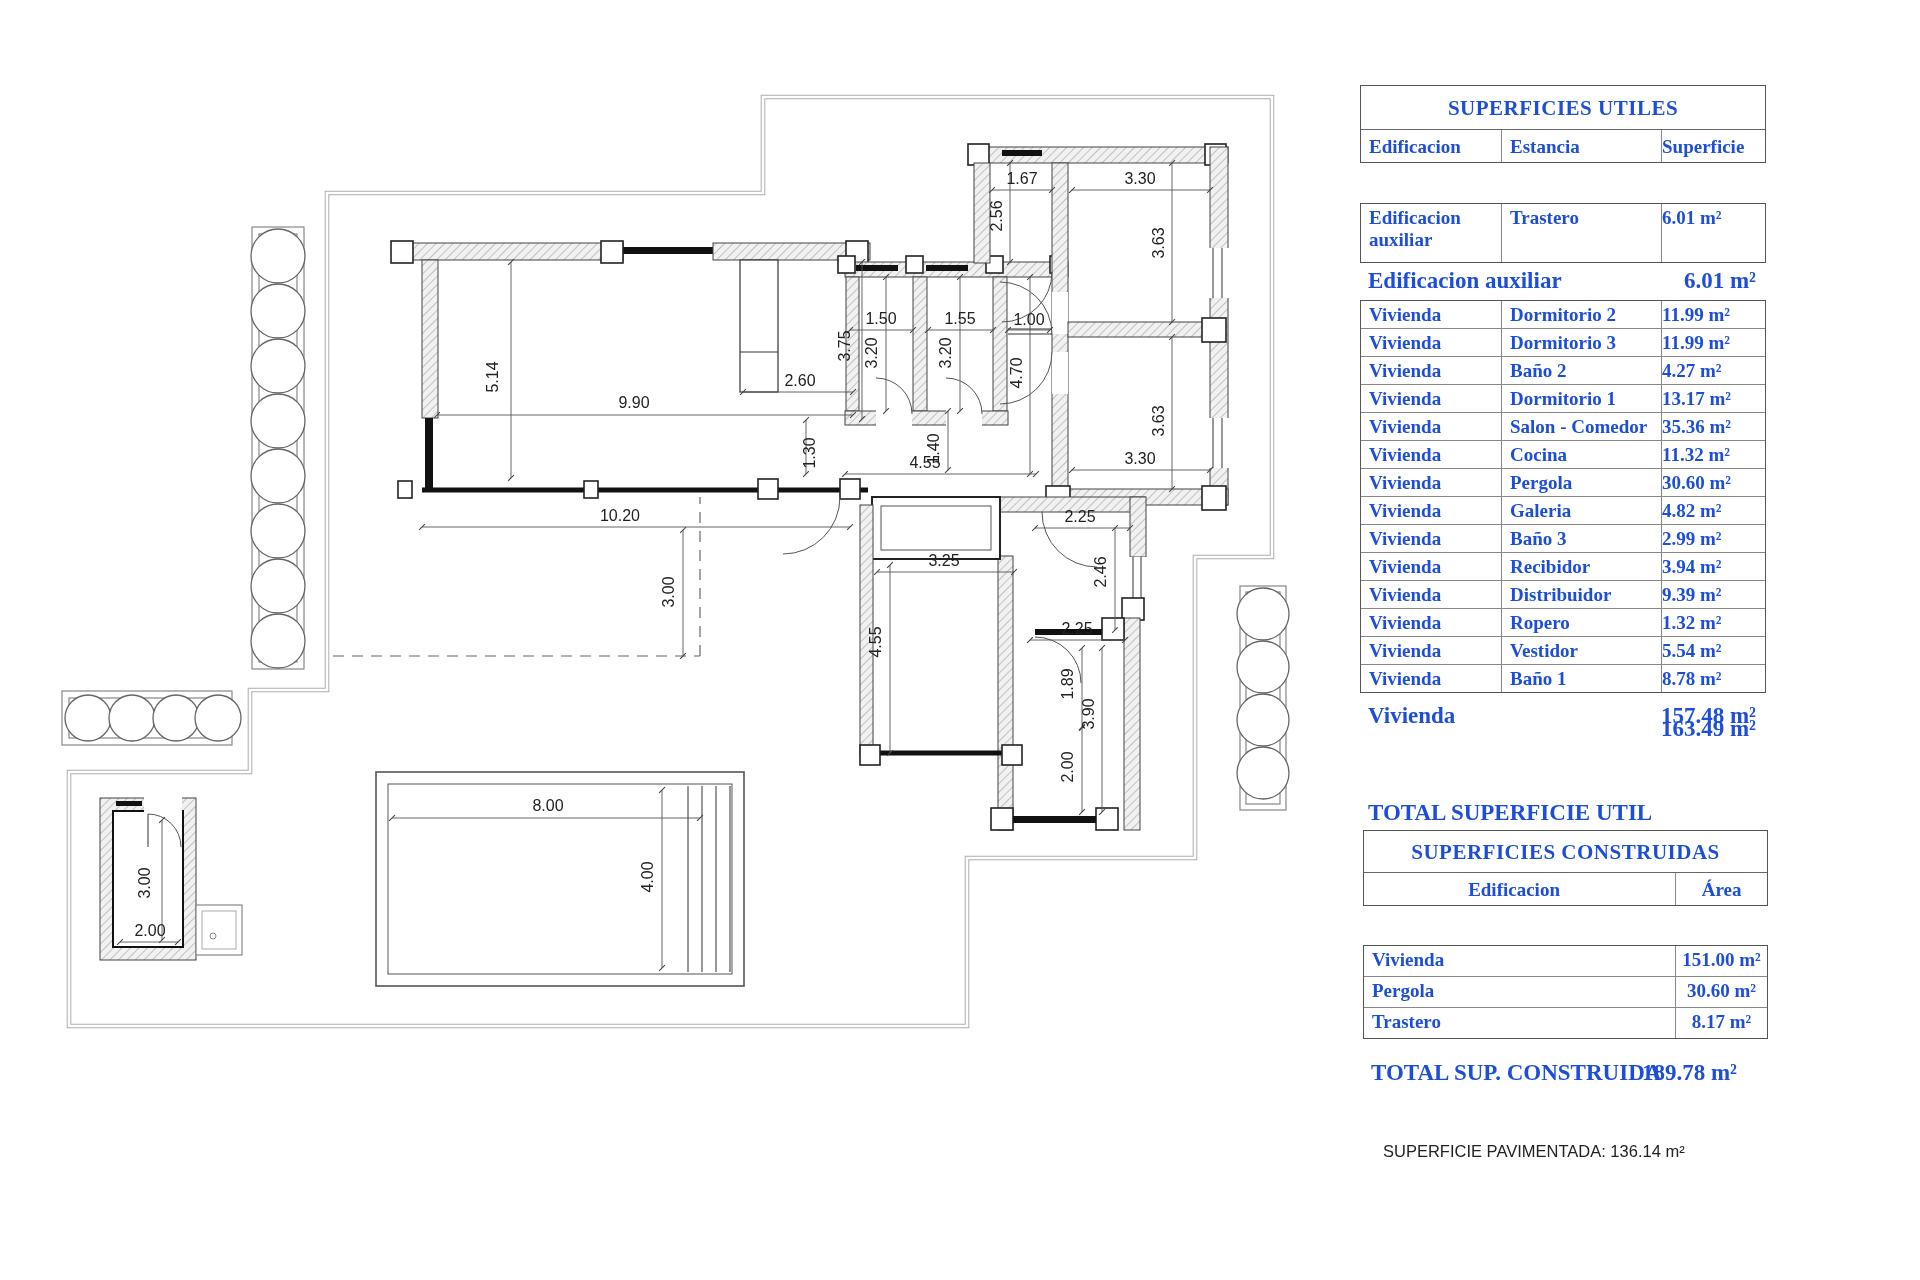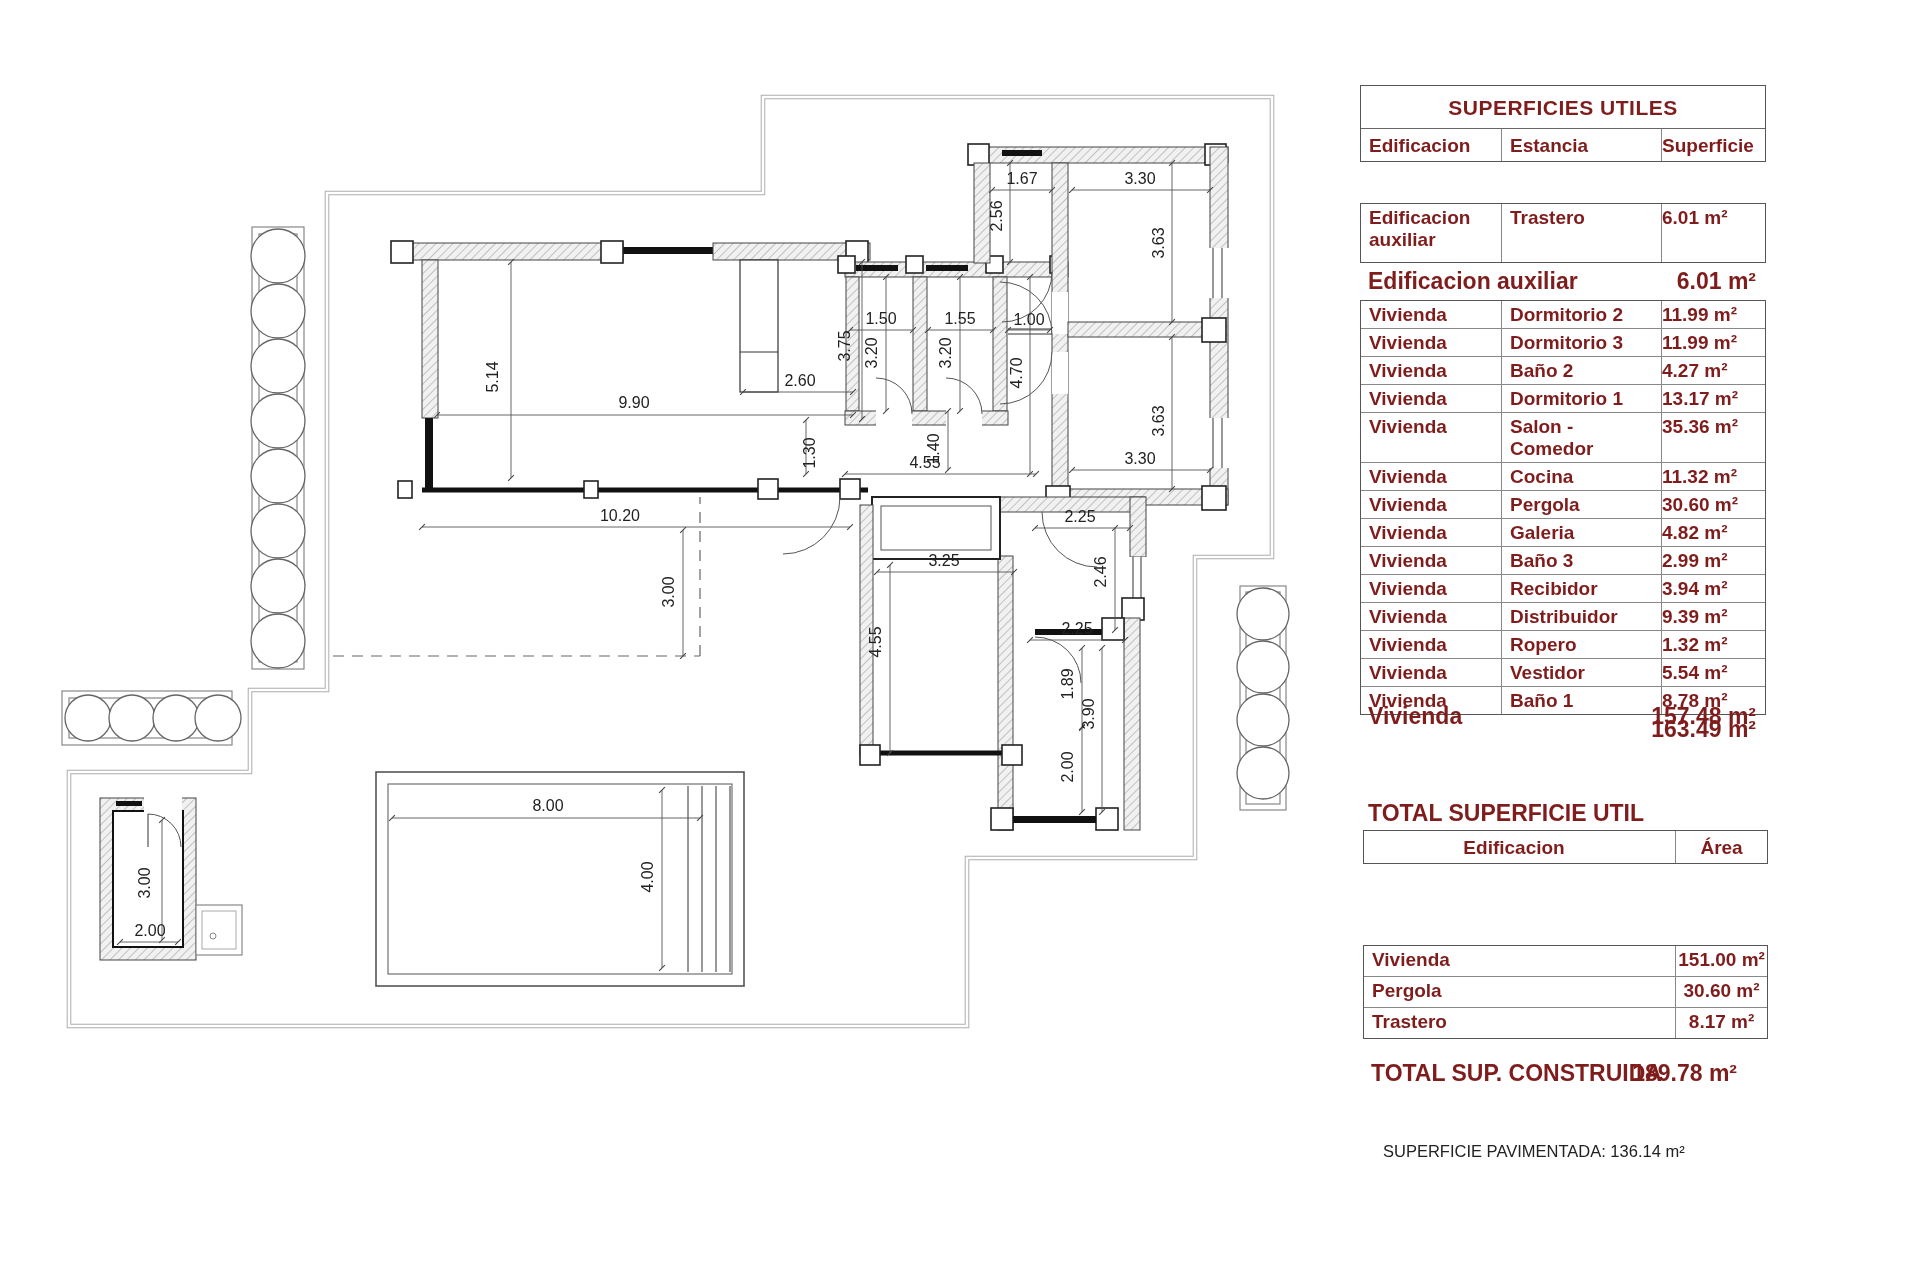--- a/index.html
+++ b/index.html
@@ -14,21 +14,21 @@
   .dim{stroke:#555;stroke-width:0.9;fill:none;marker-start:url(#tk);marker-end:url(#tk);}
   .arc{stroke:#555;stroke-width:1;fill:none;}
   .tree{fill:#fff;stroke:#666;stroke-width:1.3;}
   .planter{fill:#fff;stroke:#888;stroke-width:1.2;}
   .pool{fill:#fff;stroke:#555;}
   .dash{stroke:#666;stroke-width:1.2;fill:none;stroke-dasharray:11 8;}
   .bound1{fill:none;stroke:#adadad;stroke-width:4.6;}
   .bound2{fill:none;stroke:#ffffff;stroke-width:2.6;}
 
   
-  .tbl{position:absolute;color:#7f1d1d;}
+  .tbl{position:absolute;color:#1d4ed8;font-family:Liberation Serif, serif;}
   .bx{position:absolute;border:1.6px solid #555;background:#fff;box-sizing:border-box;}
   .tt{font-weight:bold;font-size:21px;text-align:center;letter-spacing:.5px;}
   .hdr{display:flex;font-weight:bold;font-size:19px;}
   .hdr>div{padding:6px 0 4px 8px;box-sizing:border-box;}
   .row{display:flex;font-weight:bold;font-size:19px;border-top:1.1px solid #888;}
   .row:first-child{border-top:none;}
   .row>div{padding:3px 0 2px 8px;box-sizing:border-box;}
   .c1{width:140px;} .c2{width:160px;border-left:1.2px solid #888;}
   .c3{width:103px;border-left:1.2px solid #888;padding-left:0 !important;}
   .totline{position:absolute;font-weight:bold;font-size:23px;white-space:nowrap;}
@@ -373,20 +373,21 @@
 
   <div class="totline" style="left:8px;top:703px;">Vivienda</div>
   <div class="totval" style="top:703px;right:14px;">157.48 m²</div>
   <div class="totline" style="left:8px;top:782px;margin-top:18px;">TOTAL SUPERFICIE UTIL</div>
   <div class="totval" style="top:716px;right:14px;">163.49 m²</div>
 </div>
 
 <div class="tbl" style="left:1363px;top:0;width:410px;height:1280px;">
 
   <div class="bx" style="left:0;top:830px;width:405px;">
+    <div class="tt" style="padding:9px 0 7px;border-bottom:1.3px solid #666;">SUPERFICIES CONSTRUIDAS</div>
     <div class="hdr">
       <div class="c1b" style="text-align:center;padding-left:0;">Edificacion</div>
       <div class="c2b">Área</div>
     </div>
   </div>
 
   <div class="bx" style="left:0;top:945px;width:405px;">
     <div class="row" style="min-height:30px;">
           <div class="c1b">Vivienda</div>
           <div class="c2b">151.00 m²</div>

